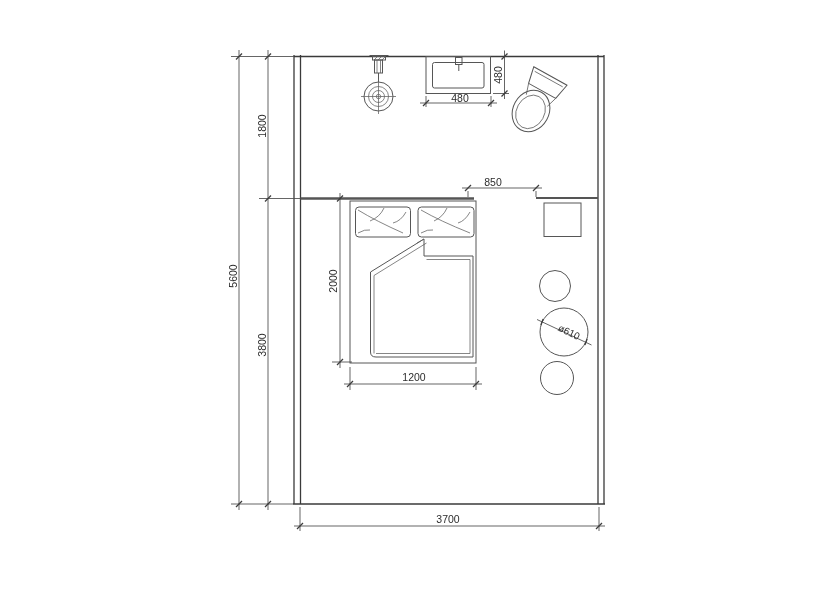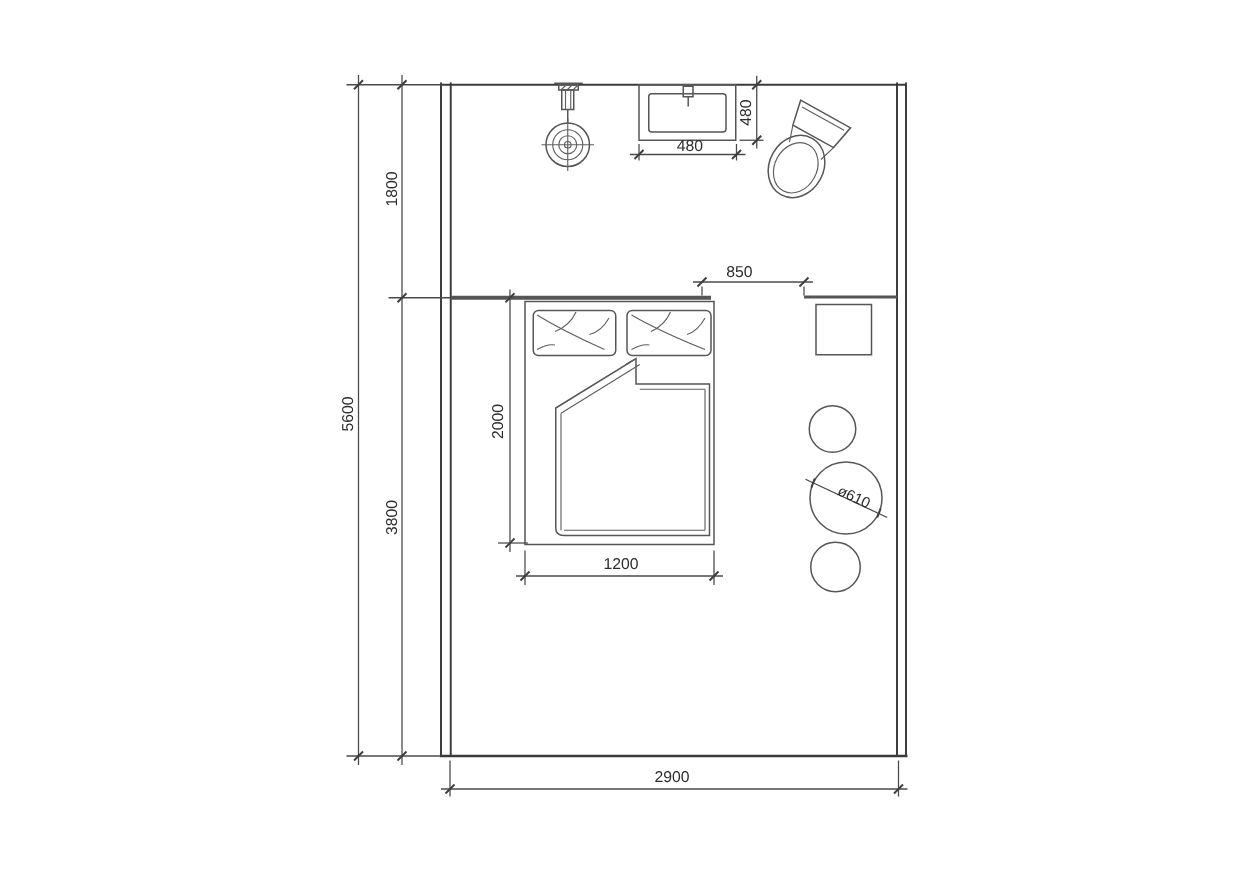--- a/index.html
+++ b/index.html
@@ -184,16 +184,16 @@
   </svg>
 
   <div class="dl rot" style="left:233px;top:276px;">5600</div>
   <div class="dl rot" style="left:262px;top:126px;">1800</div>
   <div class="dl rot" style="left:262px;top:345px;">3800</div>
   <div class="dl rot" style="left:333px;top:281px;">2000</div>
   <div class="dl" style="left:414px;top:377px;">1200</div>
   <div class="dl" style="left:460px;top:97.5px;">480</div>
   <div class="dl rot" style="left:498px;top:75px;">480</div>
   <div class="dl" style="left:493px;top:182px;">850</div>
-  <div class="dl" style="left:448px;top:519px;">2900</div>
+  <div class="dl" style="left:448px;top:519px;">3700</div>
   <div class="dl rot25" style="left:569px;top:332px;">ø610</div>
 
 </div>
 
 </body></html>

